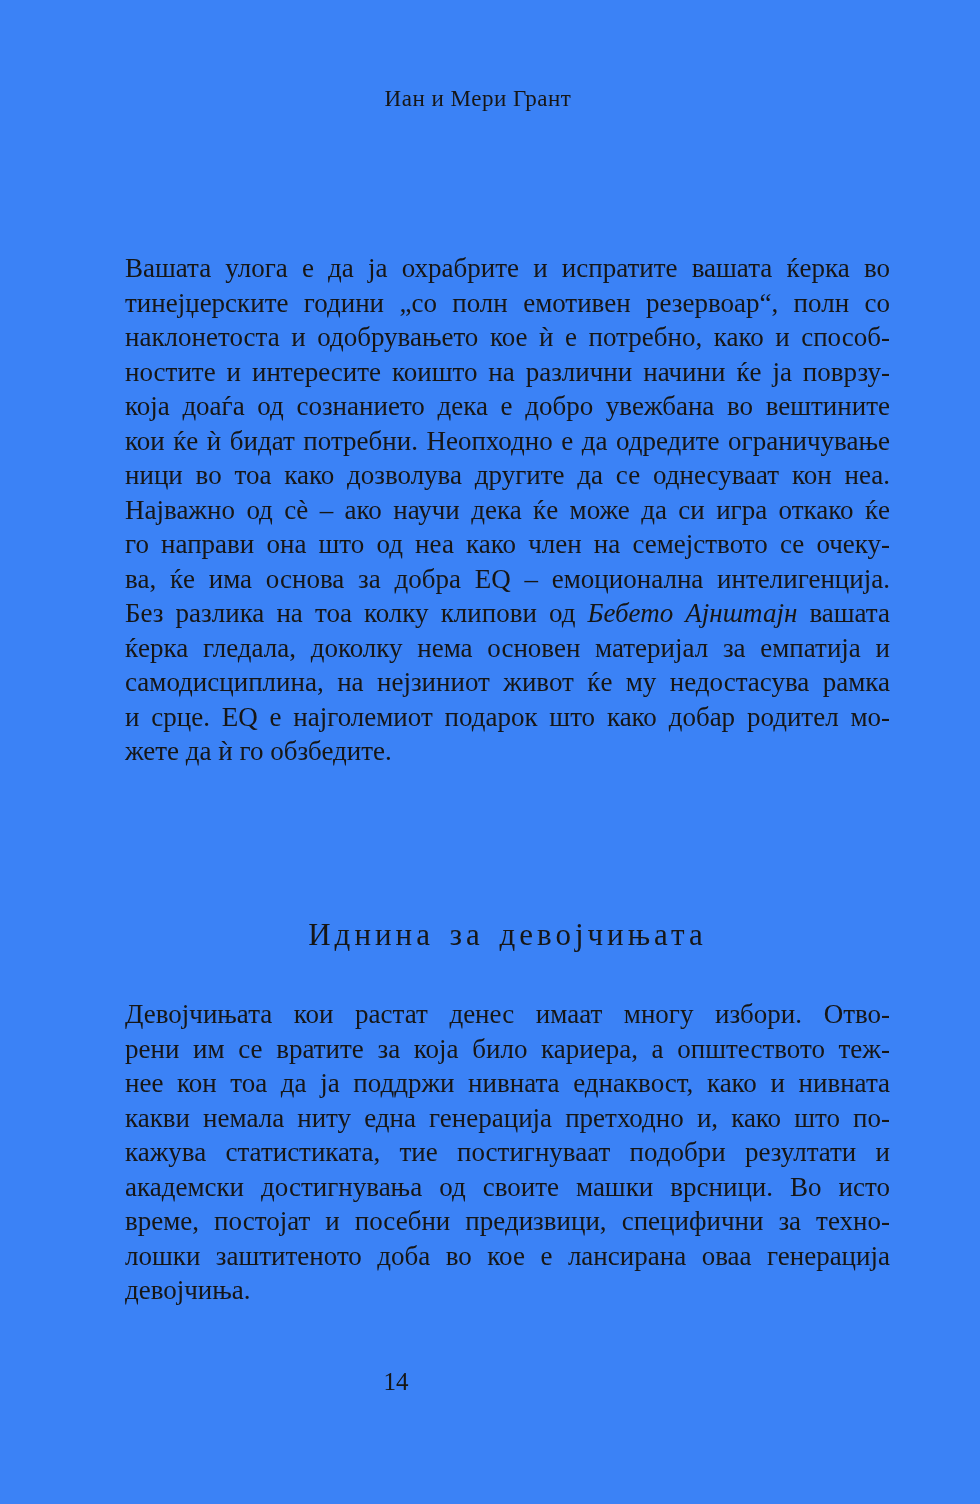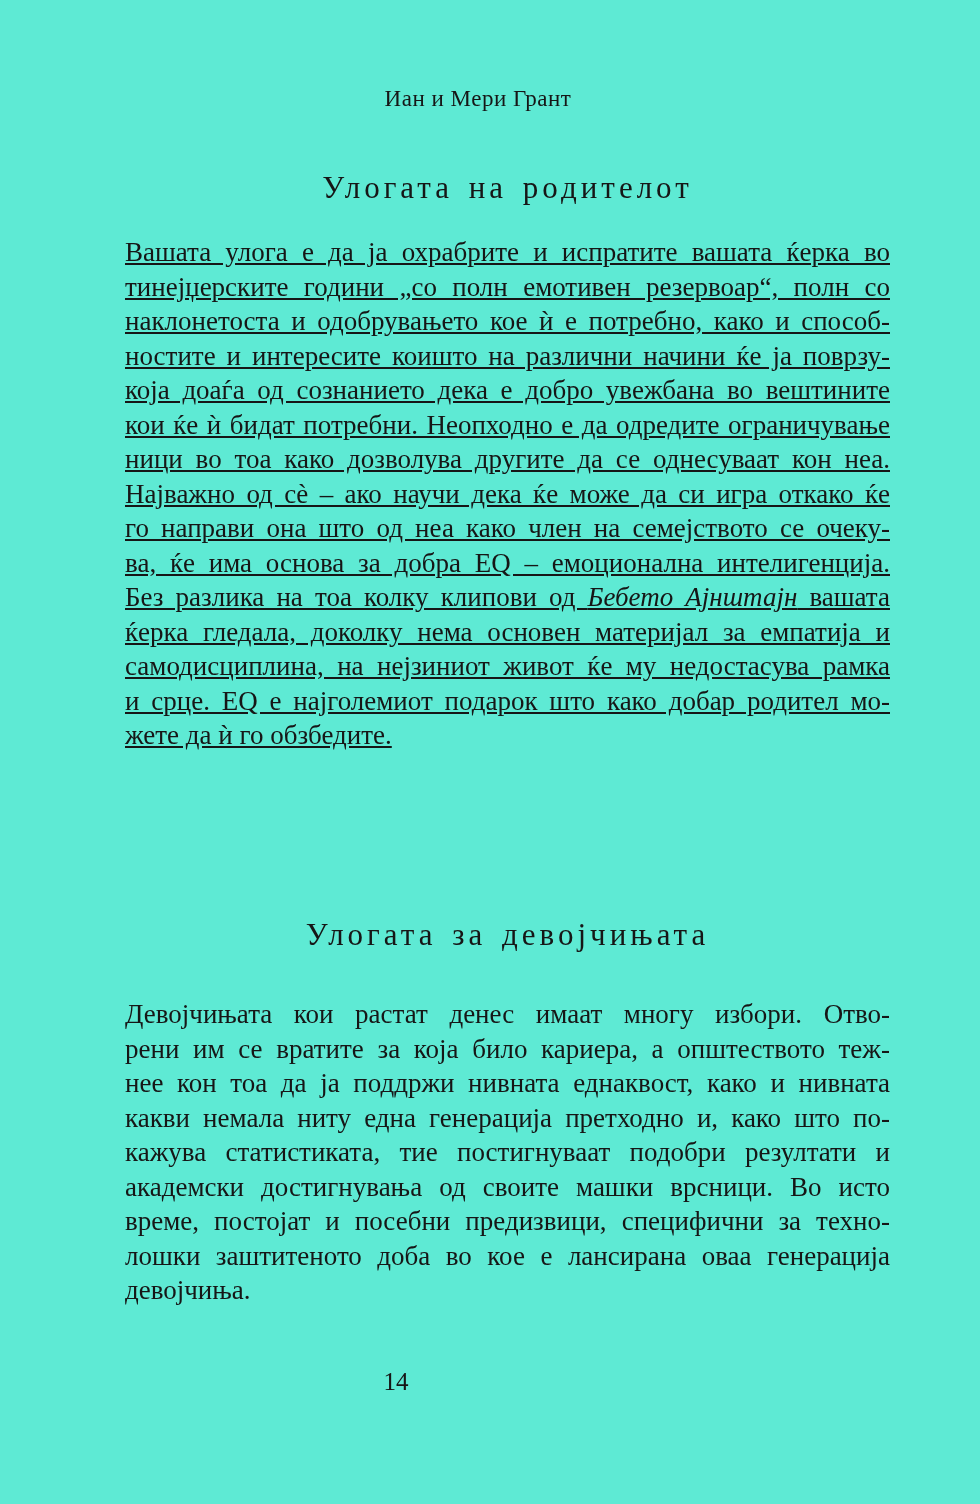--- a/index.html
+++ b/index.html
@@ -1,21 +1,21 @@
 <!DOCTYPE html>
 <html><head>
 <meta charset="utf-8">
 <style>
   html, body { margin: 0; padding: 0; }
   body { background: #ffffff; }
   .page {
     position: relative;
     width: 980px;
     height: 1504px;
-    background: #5eead4;
+    background: #3b82f6;
     color: #161616;
     font-family: "Liberation Serif", "DejaVu Serif", serif;
     overflow: hidden;
   }
   .running-header {
     position: absolute;
     top: 86px;
     left: 108px;
     width: 740px;
     text-align: center;
@@ -33,21 +33,21 @@
     white-space: nowrap;
   }
   .section-title.first { top: 170px; }
   .section-title.second { top: 917px; }
   .body-paragraph {
     position: absolute;
     left: 125px;
     width: 765px;
     font-size: 27px;
   }
-  .body-paragraph.first { top: 235px; text-decoration: underline; }
+  .body-paragraph.first { top: 251px; }
   .body-paragraph.second { top: 997px; }
   .body-paragraph .line {
     height: 34.5px;
     line-height: 34.5px;
     text-align: justify;
     text-align-last: justify;
     text-justify: inter-word;
     white-space: normal;
   }
   .body-paragraph .line.last {
@@ -62,41 +62,40 @@
     font-size: 25px;
   }
 </style>
 </head>
 <body>
 
 <div class="page">
 
   <div class="running-header">Иан и Мери Грант</div>
 
-  <div class="section-title first">Улогата на родителот</div>
 
   <div class="body-paragraph first">
       <div class="line">Вашата улога е да ја охрабрите и испратите вашата ќерка во</div>
       <div class="line">тинејџерските години „со полн емотивен резервоар“, полн со</div>
       <div class="line">наклонетоста и одобрувањето кое ѝ е потребно, како и способ-</div>
       <div class="line">ностите и интересите коишто на различни начини ќе ја поврзу-</div>
       <div class="line">која доаѓа од сознанието дека е добро увежбана во вештините</div>
       <div class="line">кои ќе ѝ бидат потребни. Неопходно е да одредите ограничување</div>
       <div class="line">ници во тоа како дозволува другите да се однесуваат кон неа.</div>
       <div class="line">Најважно од сè – ако научи дека ќе може да си игра откако ќе</div>
       <div class="line">го направи она што од неа како член на семејството се очеку-</div>
       <div class="line">ва, ќе има основа за добра EQ – емоционална интелигенција.</div>
       <div class="line"><span>Без разлика на тоа колку клипови од </span><span style="font-style: italic;">Бебето Ајнштајн</span><span> вашата</span></div>
       <div class="line">ќерка гледала, доколку нема основен материјал за емпатија и</div>
       <div class="line">самодисциплина, на нејзиниот живот ќе му недостасува рамка</div>
       <div class="line">и срце. EQ е најголемиот подарок што како добар родител мо-</div>
       <div class="line last">жете да ѝ го обзбедите.</div>
     </div>
 
-  <div class="section-title second">Улогата за девојчињата</div>
+  <div class="section-title second">Иднина за девојчињата</div>
 
   <div class="body-paragraph second">
       <div class="line">Девојчињата кои растат денес имаат многу избори. Отво-</div>
       <div class="line">рени им се вратите за која било кариера, а општеството теж-</div>
       <div class="line">нее кон тоа да ја поддржи нивната еднаквост, како и нивната</div>
       <div class="line">какви немала ниту една генерација претходно и, како што по-</div>
       <div class="line">кажува статистиката, тие постигнуваат подобри резултати и</div>
       <div class="line">академски достигнувања од своите машки врсници. Во исто</div>
       <div class="line">време, постојат и посебни предизвици, специфични за техно-</div>
       <div class="line">лошки заштитеното доба во кое е лансирана оваа генерација</div>

